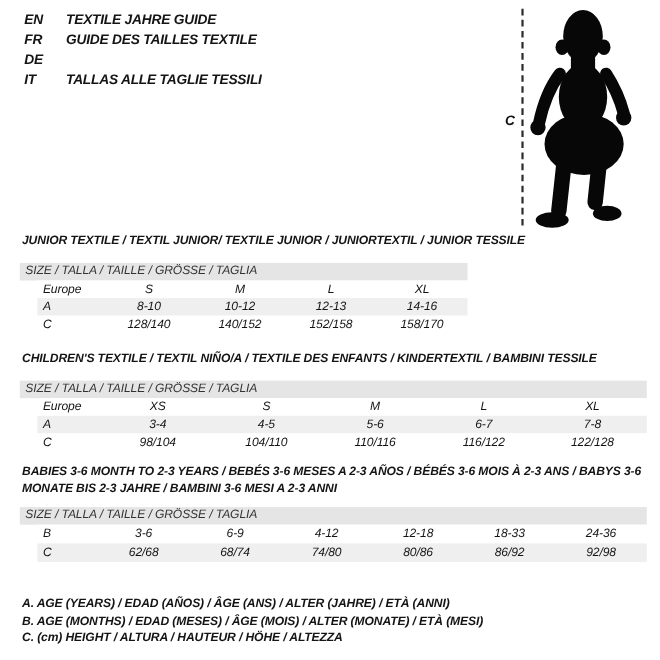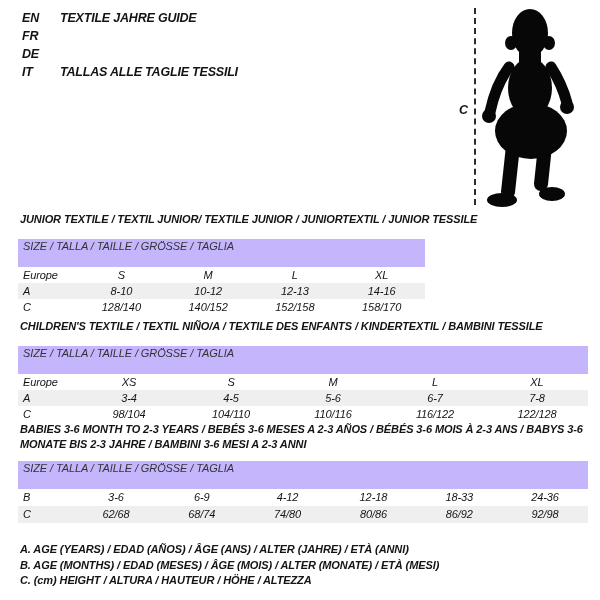--- a/index.html
+++ b/index.html
@@ -29,42 +29,43 @@
   .sec-title { font-weight:700; font-size:11px; letter-spacing:-0.1px; line-height:15px; }
   .t1-title { left:20px; top:212px; width:560px; }
   .t2-title { left:20px; top:319px; width:575px; }
   .t3-title { left:20px; top:422px; width:566px; }
 
   
   .size-table { font-size:11px; letter-spacing:-0.1px; }
   .t1 { left:18px; top:239px; width:407px; }
   .t2 { left:18px; top:346px; width:570px; }
   .t3 { left:18px; top:461px; width:570px; }
-  .t-header { background:#c4b5fd; height:28px; line-height:15px;
+  .t-header { background:#e5e5e5; height:16px; line-height:15px;
               padding-left:5px; color:#333; }
-  .t-row { display:grid; height:16px; line-height:16px; background:#ffffff; }
+  .t-row { display:grid; height:16px; line-height:16px; background:#ffffff;margin-left:16px; }
   .t3 .t-row { height:17px; line-height:17px; }
   .t-row.shaded { background:#efefef; }
   .t-cell { text-align:center; overflow:hidden; }
   .t-label { text-align:left; padding-left:5px; }
 
   
   .notes { left:20px; top:542px; font-weight:700; font-size:11px;
            line-height:15.5px; letter-spacing:-0.1px; }
 </style>
 </head>
 <body>
 
 <div class="abs lang-list">
     <div class="lang-row">
       <span class="lang-code">EN</span>
       <span class="lang-title">TEXTILE JAHRE GUIDE</span>
     </div>
     <div class="lang-row">
       <span class="lang-code">FR</span>
+      <span class="lang-title">GUIDE DES TAILLES TEXTILE</span>
     </div>
     <div class="lang-row">
       <span class="lang-code">DE</span>
     </div>
     <div class="lang-row">
       <span class="lang-code">IT</span>
       <span class="lang-title">TALLAS ALLE TAGLIE TESSILI</span>
     </div>
   </div>
 

